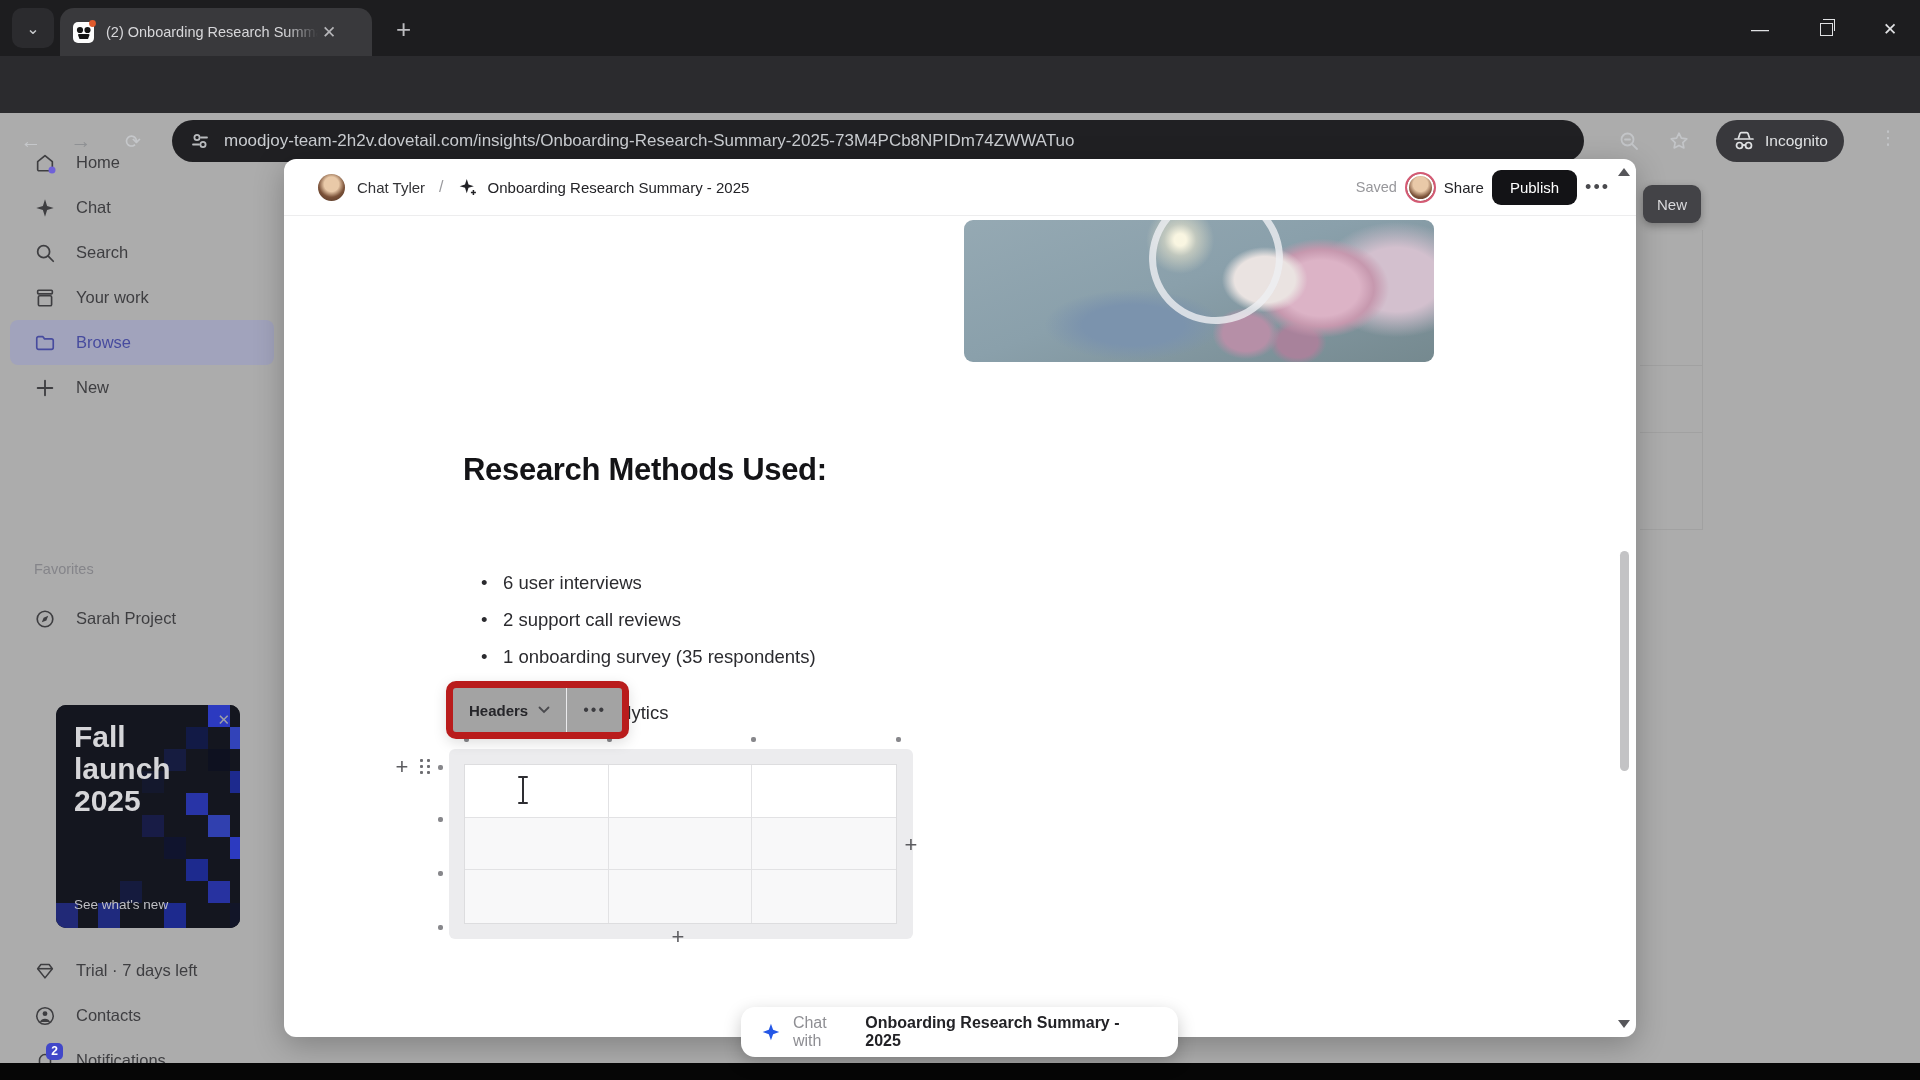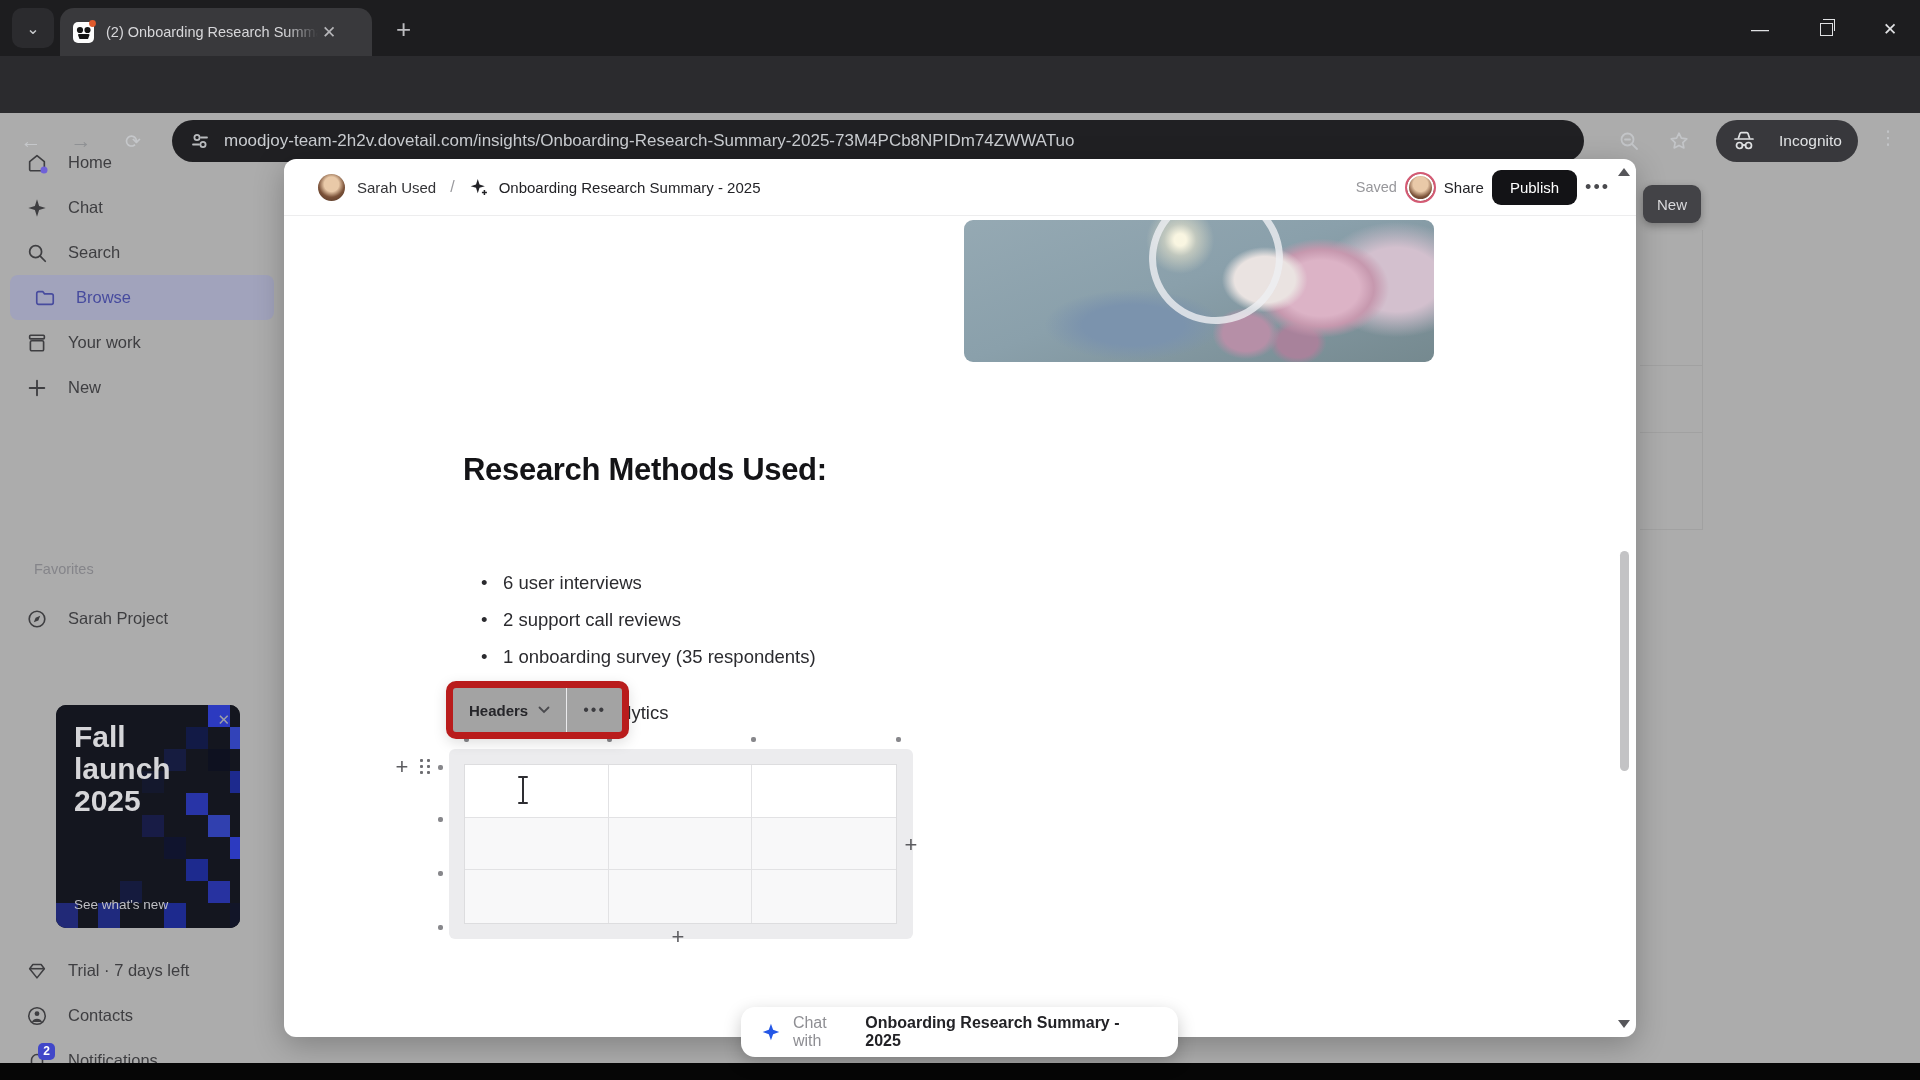--- a/index.html
+++ b/index.html
@@ -29,26 +29,26 @@
   #nav-back{left:16px;}
   #nav-fwd{left:66px;color:#8f9194;}
   #nav-reload{left:118px;font-size:19px;}
   #omnibox{left:172px;top:64px;width:1412px;height:42px;border-radius:21px;background:#202023;
     display:flex;align-items:center;padding:0 18px;box-sizing:border-box;}
   #url-text{color:#c9ccd0;font-size:17px;margin-left:14px;white-space:nowrap;}
   .rtico{top:70px;width:30px;height:30px;display:flex;align-items:center;justify-content:center;color:#c3c5c8;}
   #zoom-ico{left:1614px;}
   #star-ico{left:1664px;}
   #incog-pill{left:1716px;top:64px;height:42px;border-radius:21px;background:#38383c;display:flex;
-    align-items:center;padding:0 16px;gap:23px;color:#e0e2e4;font-size:15.5px;}
+    align-items:center;padding:0 16px;gap:9px;color:#e0e2e4;font-size:15.5px;}
   #menu-dots{left:1878px;top:70px;color:#c3c5c8;font-size:19px;letter-spacing:0;width:20px;text-align:center;}
 
   
   #sidebar{left:0;top:113px;width:284px;height:950px;}
-  .srow{position:relative;height:45px;display:flex;align-items:center;padding-left:26px;
+  .srow{position:relative;height:45px;display:flex;align-items:center;padding-left:34px;
     color:#3e3e41;font-size:16.5px;}
   .srow .ic{width:22px;height:22px;margin-right:20px;display:flex;align-items:center;justify-content:center;color:#3e3e41;}
   .srow.active{background:#a1a3bc;border-radius:8px;margin:0 10px;padding-left:24px;color:#474b9e;}
   .srow.active .ic{color:#474b9e;}
   #fav-heading{left:34px;top:448px;color:#85858a;font-size:14.5px;}
   #fav-rows{left:0;top:483px;width:284px;}
   #promo-card{left:56px;top:592px;width:184px;height:223px;border-radius:10px;background:#14161f;overflow:hidden;}
   #promo-title{position:absolute;left:18px;top:16px;width:130px;color:#d6d6d9;font-size:30px;line-height:32px;font-weight:600;}
   #promo-cta{position:absolute;left:18px;bottom:16px;color:#bfbfc4;font-size:13.5px;}
   #promo-close{position:absolute;right:10px;top:6px;color:#9fa0a6;font-size:15px;}
@@ -227,36 +227,36 @@
     </div>
     <div class="srow">
       <span class="ic">
         <svg width="22" height="22" viewBox="0 0 24 24" fill="none" stroke="currentColor" stroke-width="1.9" stroke-linecap="round">
           <circle cx="10.5" cy="10.5" r="6.5"></circle>
             <line x1="15.5" y1="15.5" x2="21" y2="21"></line>
         </svg>
       </span>
       <span>Search</span>
     </div>
-    <div class="srow active">
-      <span class="ic">
-        <svg width="22" height="22" viewBox="0 0 24 24" fill="none" stroke="currentColor" stroke-width="1.8" stroke-linejoin="round">
-          <path d="M3 7 a2 2 0 0 1 2-2 h4.5 l2 2.5 H19 a2 2 0 0 1 2 2 V17 a2 2 0 0 1-2 2 H5 a2 2 0 0 1-2-2Z"></path>
-        </svg>
-      </span>
-      <span>Browse</span>
-    </div>
     <div class="srow">
       <span class="ic">
         <svg width="22" height="22" viewBox="0 0 24 24" fill="none" stroke="currentColor" stroke-width="1.8" stroke-linejoin="round">
           <rect x="4" y="3.5" width="16" height="4" rx="1"></rect>
           <rect x="4.8" y="9.5" width="14.4" height="11" rx="1.5"></rect>
         </svg>
       </span>
       <span>Your work</span>
+    </div>
+    <div class="srow active">
+      <span class="ic">
+        <svg width="22" height="22" viewBox="0 0 24 24" fill="none" stroke="currentColor" stroke-width="1.8" stroke-linejoin="round">
+          <path d="M3 7 a2 2 0 0 1 2-2 h4.5 l2 2.5 H19 a2 2 0 0 1 2 2 V17 a2 2 0 0 1-2 2 H5 a2 2 0 0 1-2-2Z"></path>
+        </svg>
+      </span>
+      <span>Browse</span>
     </div>
     <div class="srow">
       <span class="ic">
         <svg width="22" height="22" viewBox="0 0 24 24" fill="none" stroke="currentColor" stroke-width="2" stroke-linecap="round">
           <line x1="12" y1="4" x2="12" y2="20"></line>
             <line x1="4" y1="12" x2="20" y2="12"></line>
         </svg>
       </span>
       <span>New</span>
     </div>
@@ -339,21 +339,21 @@
       </span>
       <span>Notifications</span>
     </div>
 
   </div>
 </div>
 
 <div class="abs" id="doc-panel">
   <div id="doc-header">
     <span class="avatar"></span>
-    <span id="crumb-author">Sarah Used</span>
+    <span id="crumb-author">Chat Tyler</span>
     <span id="crumb-slash">/</span>
     <span>
       <svg width="20" height="20" viewBox="0 0 24 24">
         <path d="M10.5 2.5 L12.6 9 19 11 12.6 13 10.5 19.5 8.4 13 2 11 8.4 9Z" fill="#222226"></path>
         <path d="M18.5 15.5 v6 M15.5 18.5 h6" stroke="#222226" stroke-width="1.8"></path>
       </svg>
     </span>
     <span id="crumb-title">Onboarding Research Summary - 2025</span>
     <div id="hdr-right">
       <span id="saved-label">Saved</span>

